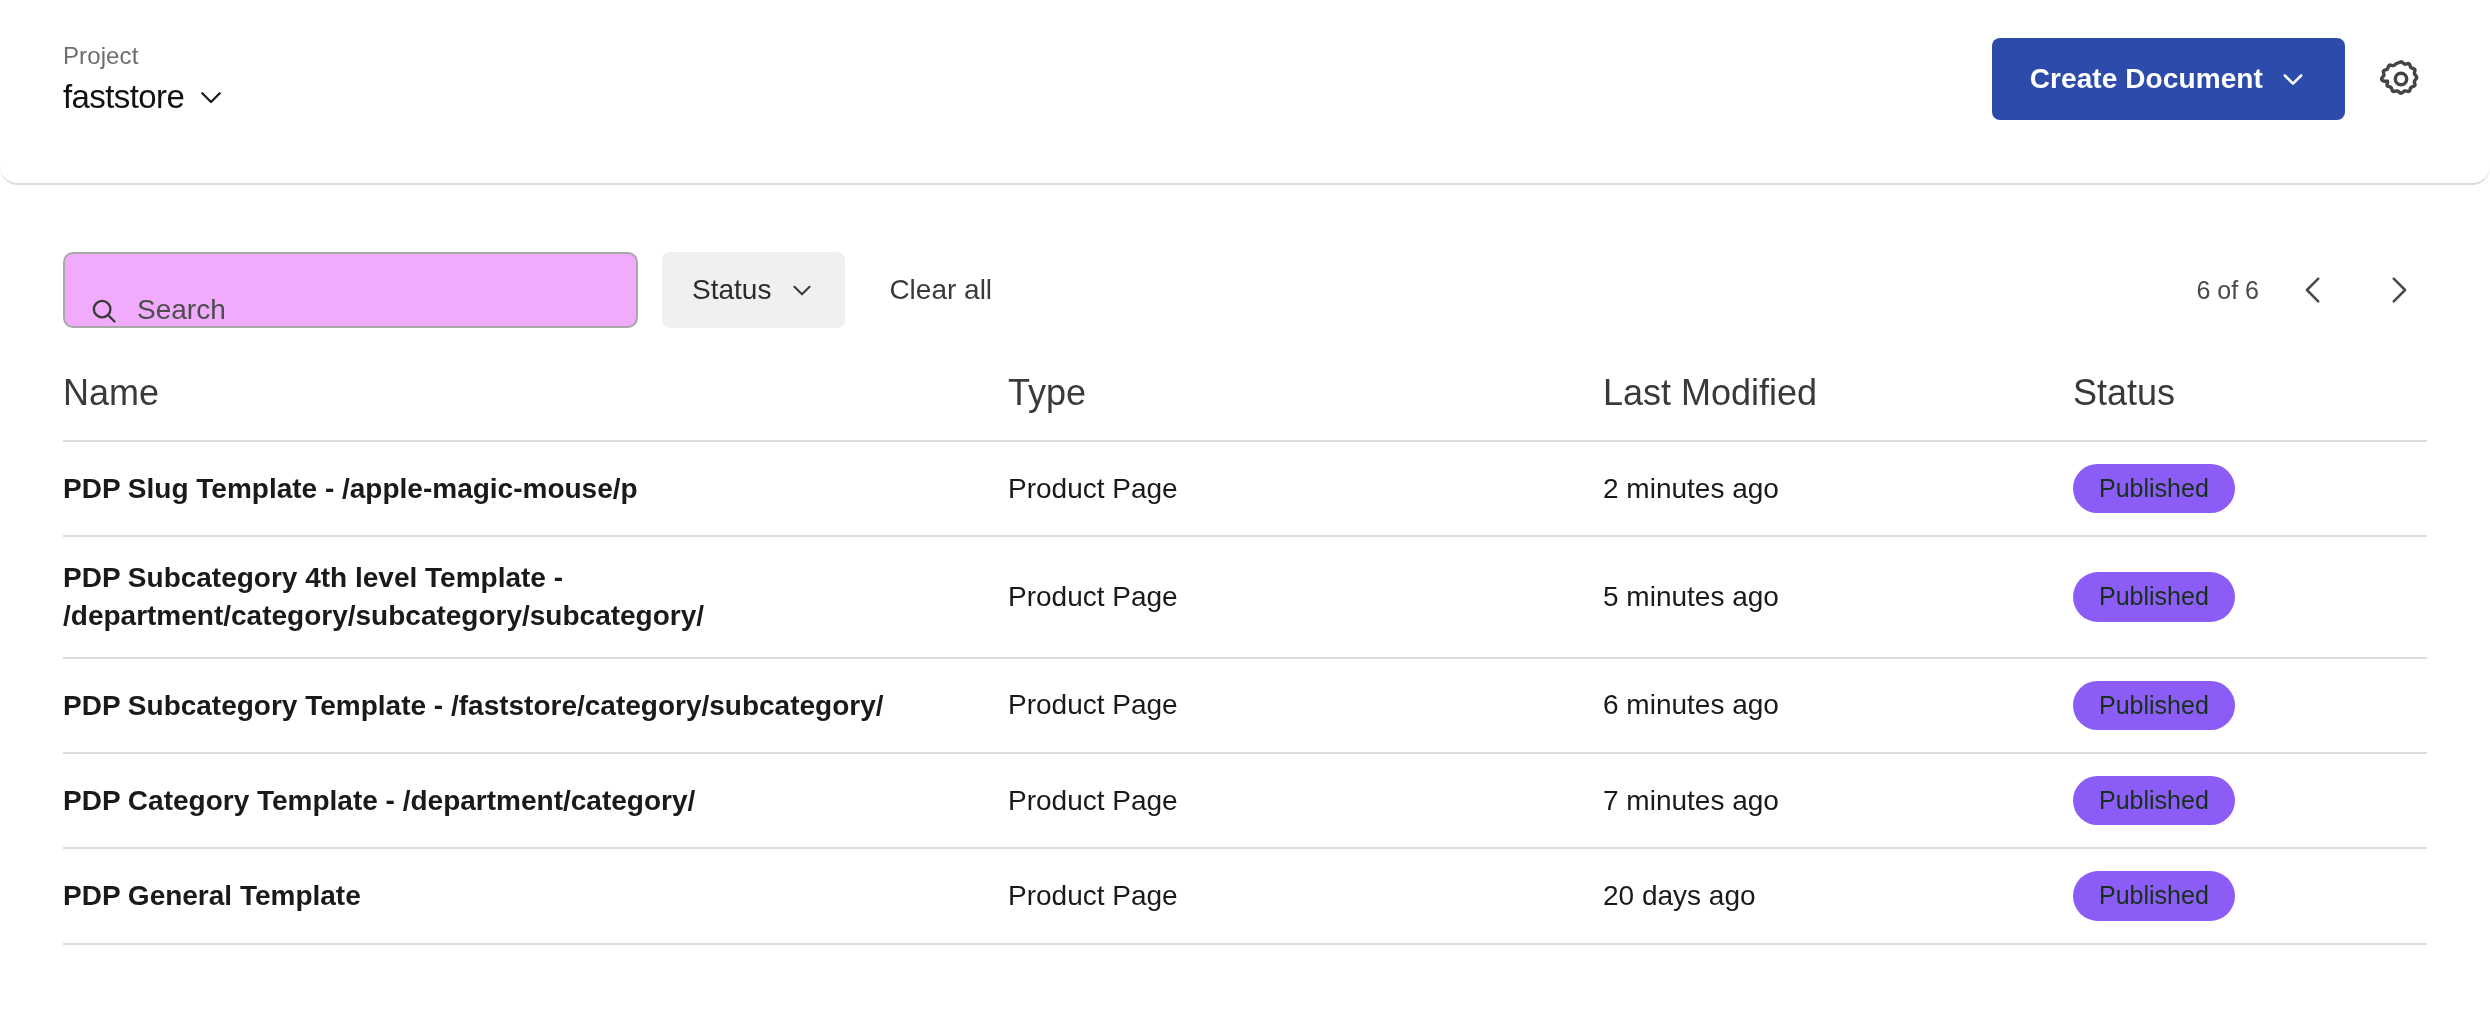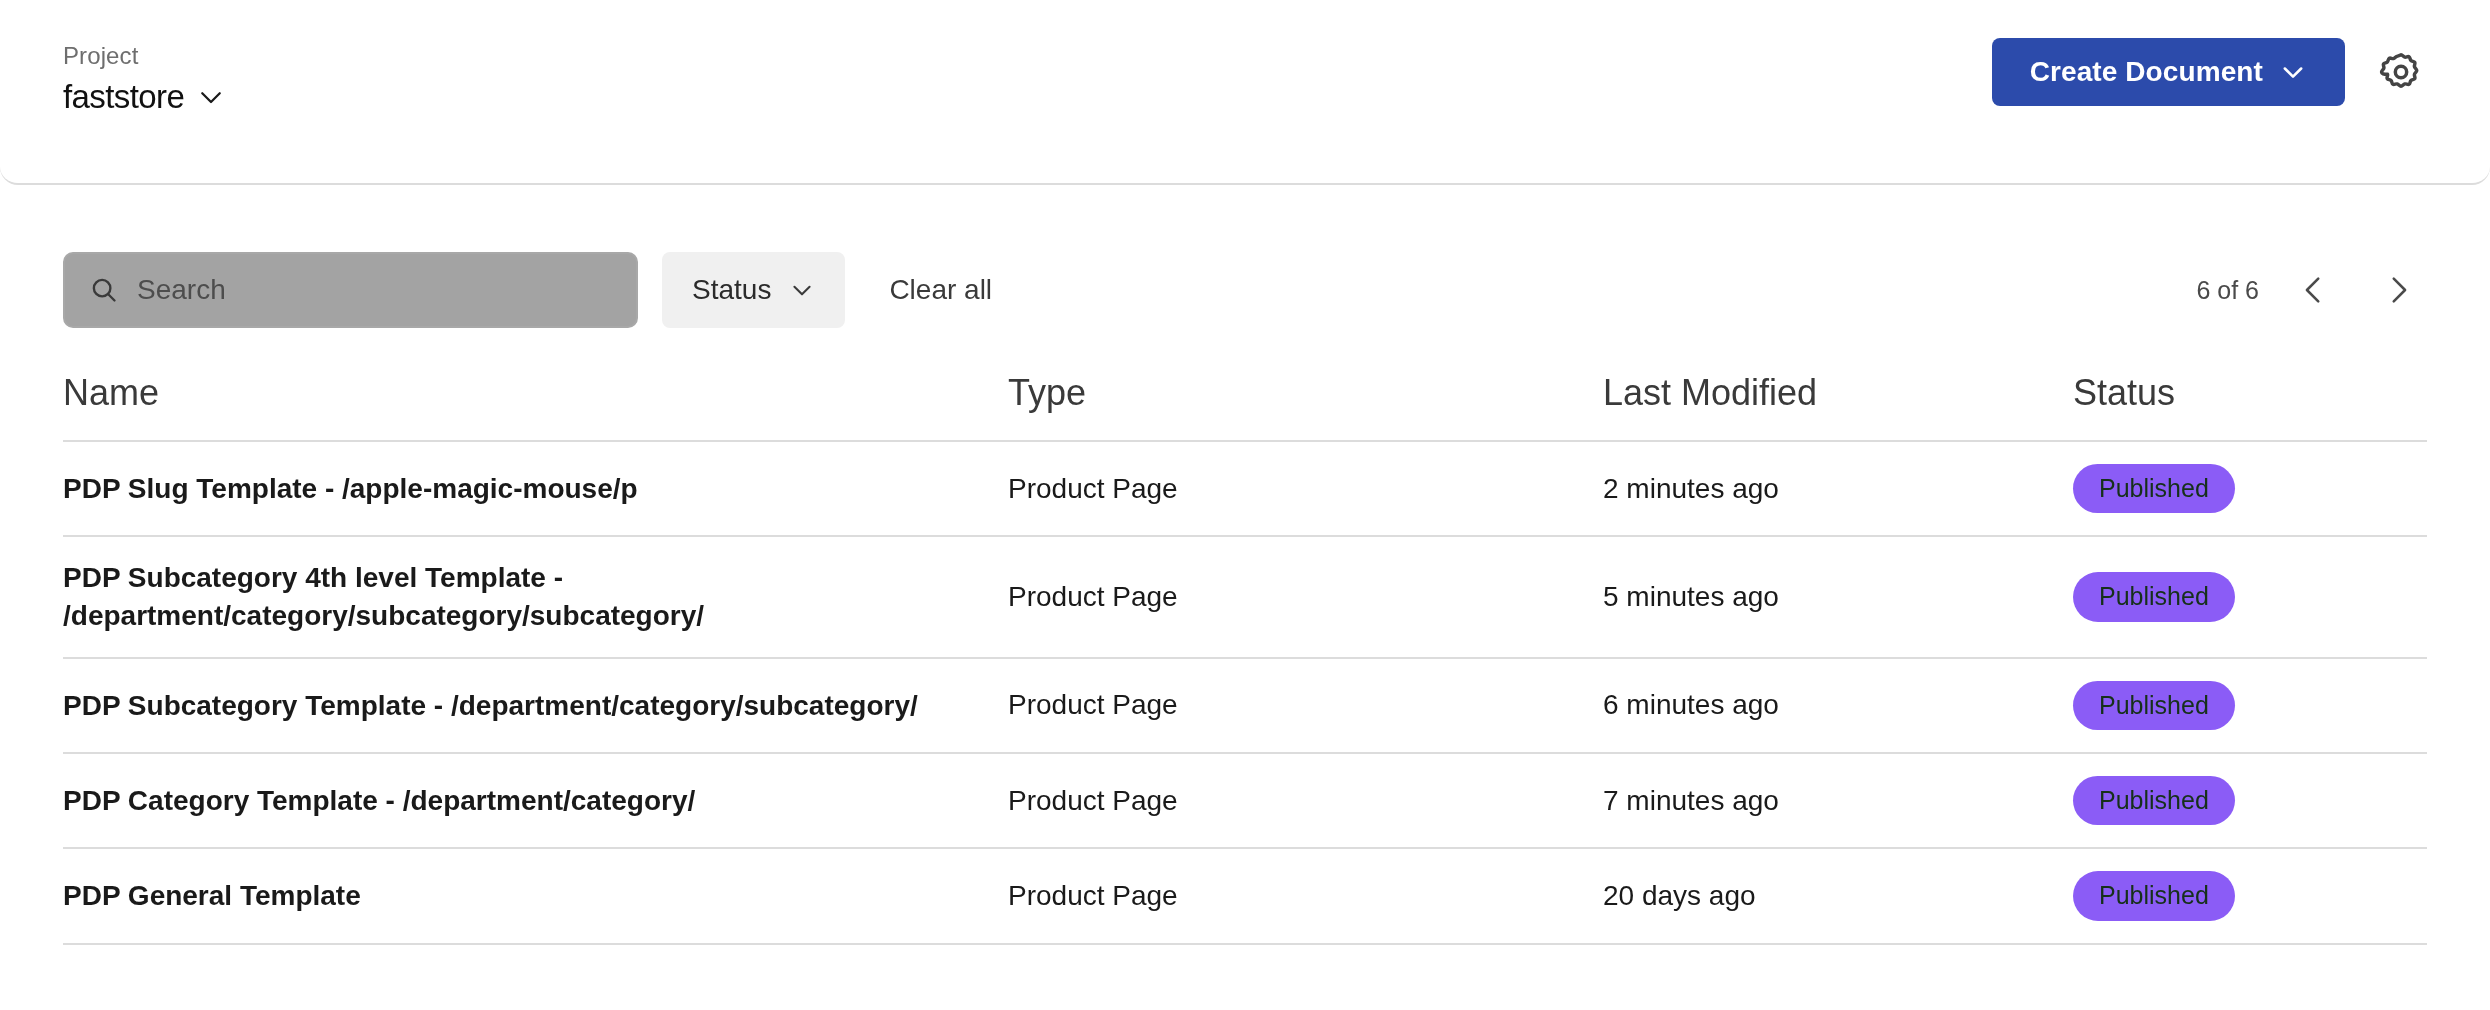--- a/index.html
+++ b/index.html
@@ -48,21 +48,21 @@
     display: flex;
     align-items: center;
     gap: 30px;
     padding-top: 38px;
   }
   .btn-primary {
     background: #2C4BAB;
     color: #FFFFFF;
     border: none;
     border-radius: 8px;
-    height: 68px;
+    height: 82px;
     padding: 0 38px;
     font-family: inherit;
     font-size: 28px;
     font-weight: bold;
     letter-spacing: .1px;
     display: inline-flex;
     align-items: center;
     gap: 16px;
     cursor: pointer;
   }
@@ -85,24 +85,24 @@
     display: flex;
     align-items: center;
     gap: 24px;
   }
   .search-box {
     width: 575px;
     height: 76px;
     border: 2px solid #A8A8A8;
     border-radius: 10px;
     display: flex;
-    align-items: center;
+    align-items: flex-end;
     gap: 18px;
     padding: 0 24px;
-    background: #a3a3a3;
+    background: #f0abfc;
   }
   .search-box input {
     border: none;
     outline: none;
     flex: 1;
     font-family: inherit;
     font-size: 28px;
     color: #2B2B2B;
     background: transparent;
   }
@@ -302,21 +302,21 @@
           <td class="cell-mod">2 minutes ago</td>
           <td><span class="badge">Published</span></td>
         </tr>
         <tr>
           <td class="cell-name">PDP Subcategory 4th level Template - /department/category/subcategory/subcategory/</td>
           <td class="cell-type">Product Page</td>
           <td class="cell-mod">5 minutes ago</td>
           <td><span class="badge">Published</span></td>
         </tr>
         <tr>
-          <td class="cell-name">PDP Subcategory Template - /department/category/subcategory/</td>
+          <td class="cell-name">PDP Subcategory Template - /faststore/category/subcategory/</td>
           <td class="cell-type">Product Page</td>
           <td class="cell-mod">6 minutes ago</td>
           <td><span class="badge">Published</span></td>
         </tr>
         <tr>
           <td class="cell-name">PDP Category Template - /department/category/</td>
           <td class="cell-type">Product Page</td>
           <td class="cell-mod">7 minutes ago</td>
           <td><span class="badge">Published</span></td>
         </tr>

